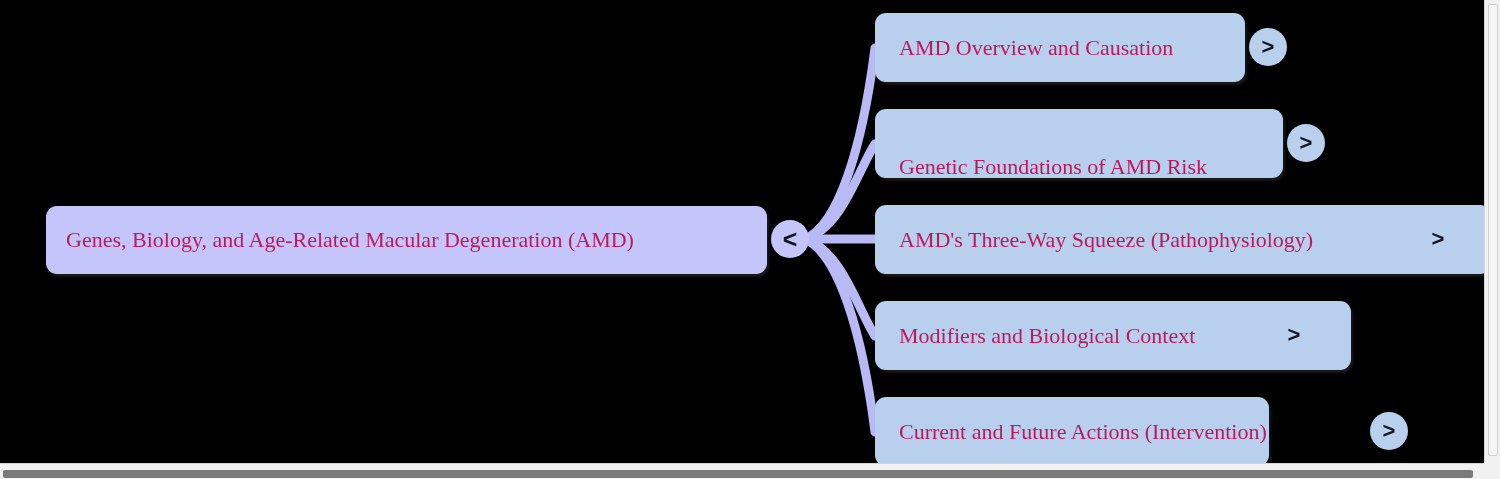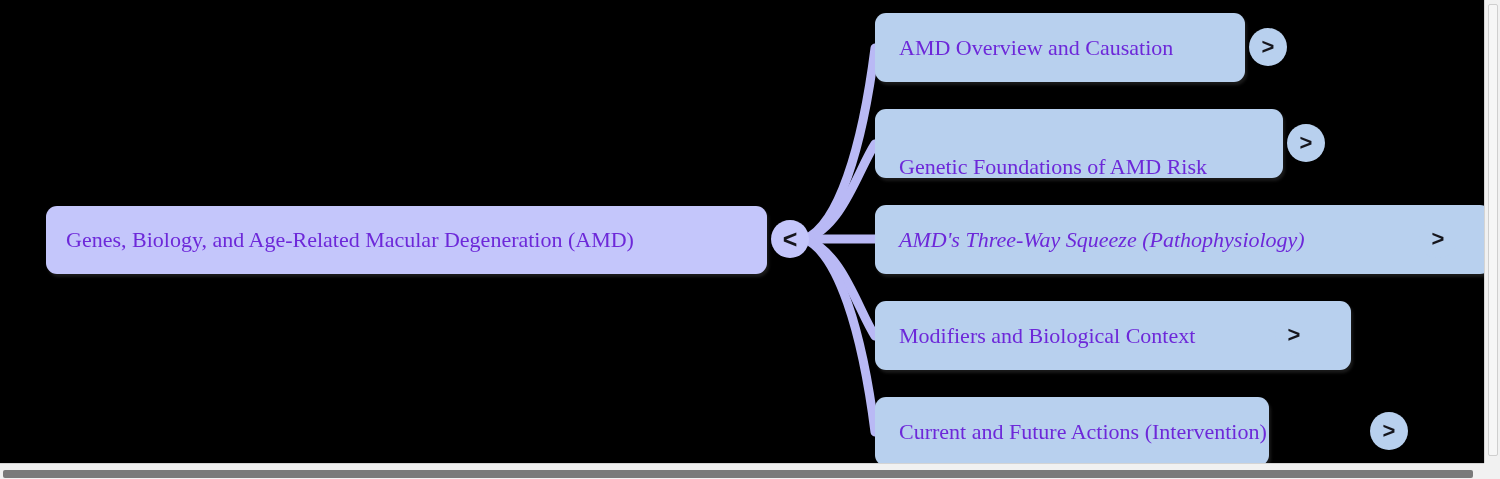--- a/index.html
+++ b/index.html
@@ -27,21 +27,21 @@
     width: 1500px;
     height: 479px;
     pointer-events: none;
   }
   .node {
     position: absolute;
     box-sizing: border-box;
     border-radius: 11px;
     display: flex;
     align-items: center;
-    color: #6d28d9;
+    color: #be185d;
     white-space: nowrap;
     box-shadow: 2px 3px 3px rgba(255,255,255,0.10);
   }
   .node-label {
     display: block;
     line-height: 1;
   }
   .node.root {
     background: #c4c6fb;
     padding-left: 20px;
@@ -151,21 +151,21 @@
     <span>&gt;</span>
   </div>
 
   <div class="node child" style="left:875px; top:109px; width:408px; height:69px;align-items:flex-end;">
     <span class="node-label">Genetic Foundations of AMD Risk</span>
   </div>
   <div class="toggle child-toggle" style="left:1287px; top:124px; width:38px; height:38px;">
     <span>&gt;</span>
   </div>
 
-  <div class="node child" style="left:875px; top:205px; width:616px; height:69px;font-style:italic;">
+  <div class="node child" style="left:875px; top:205px; width:616px; height:69px;">
     <span class="node-label">AMD's Three-Way Squeeze (Pathophysiology)</span>
   </div>
   <div class="toggle child-toggle" style="left:1419px; top:220px; width:38px; height:38px;">
     <span>&gt;</span>
   </div>
 
   <div class="node child" style="left:875px; top:301px; width:476px; height:69px;">
     <span class="node-label">Modifiers and Biological Context</span>
   </div>
   <div class="toggle child-toggle" style="left:1275px; top:316px; width:38px; height:38px;">

